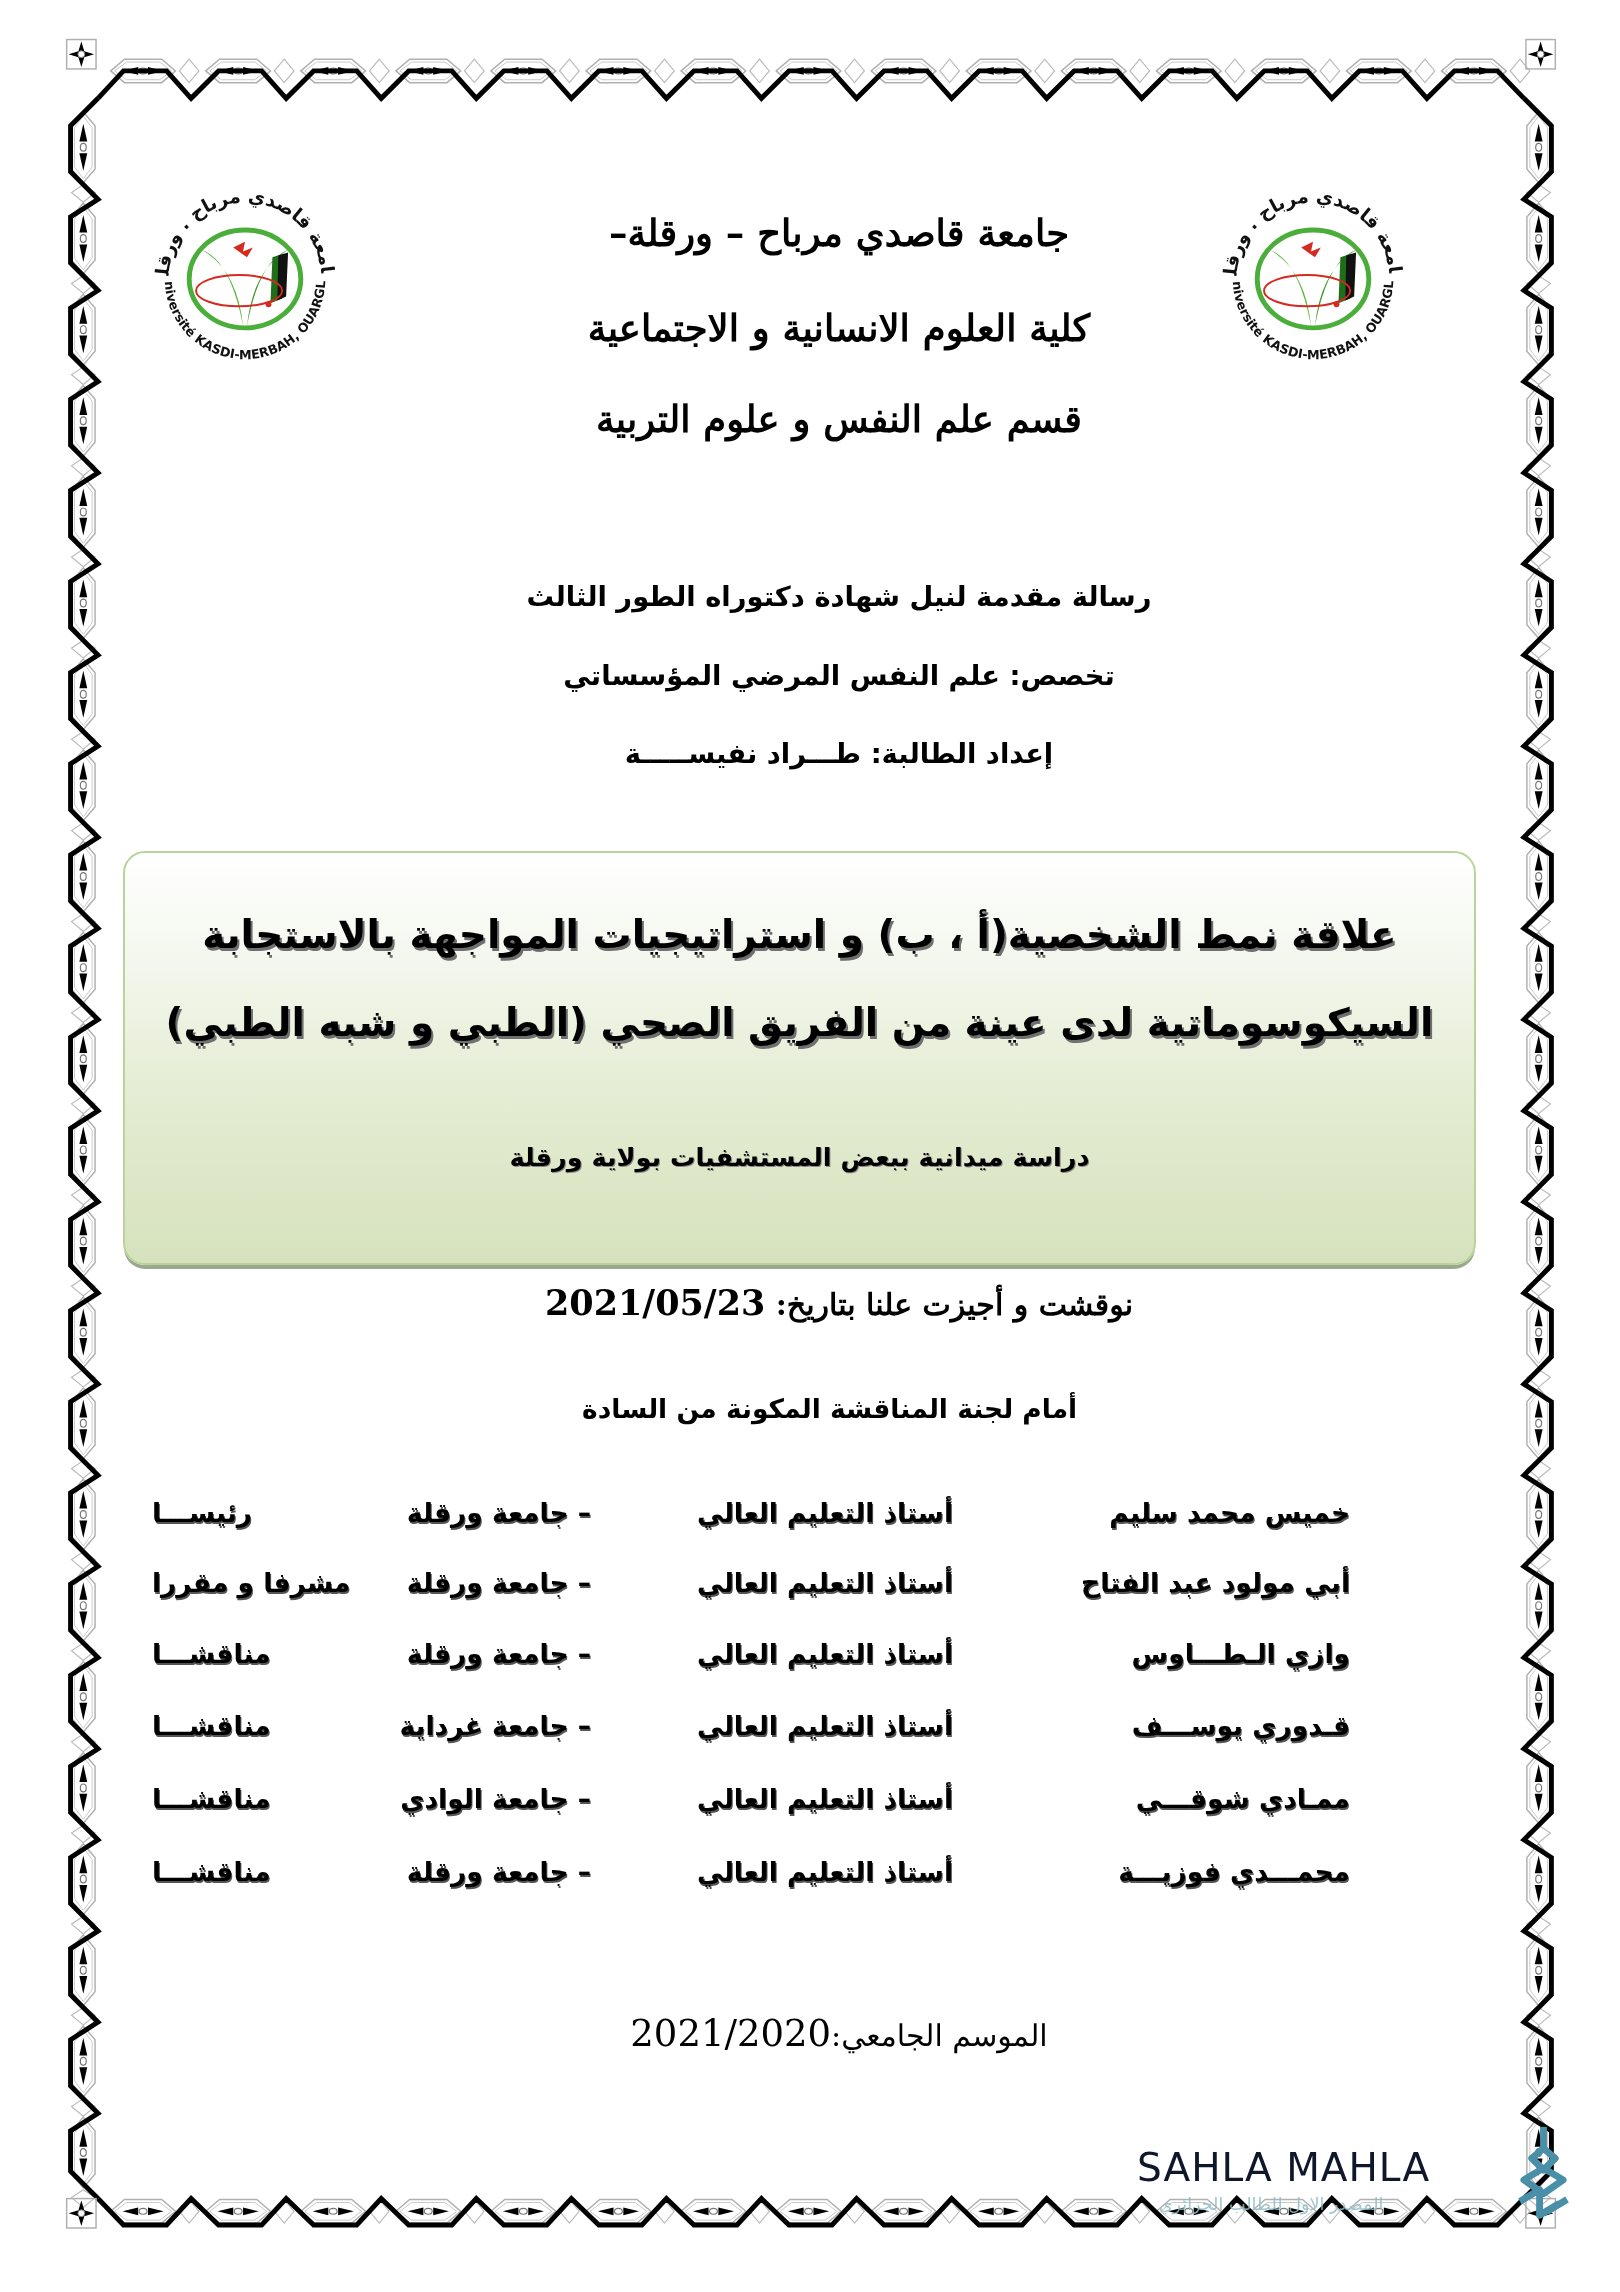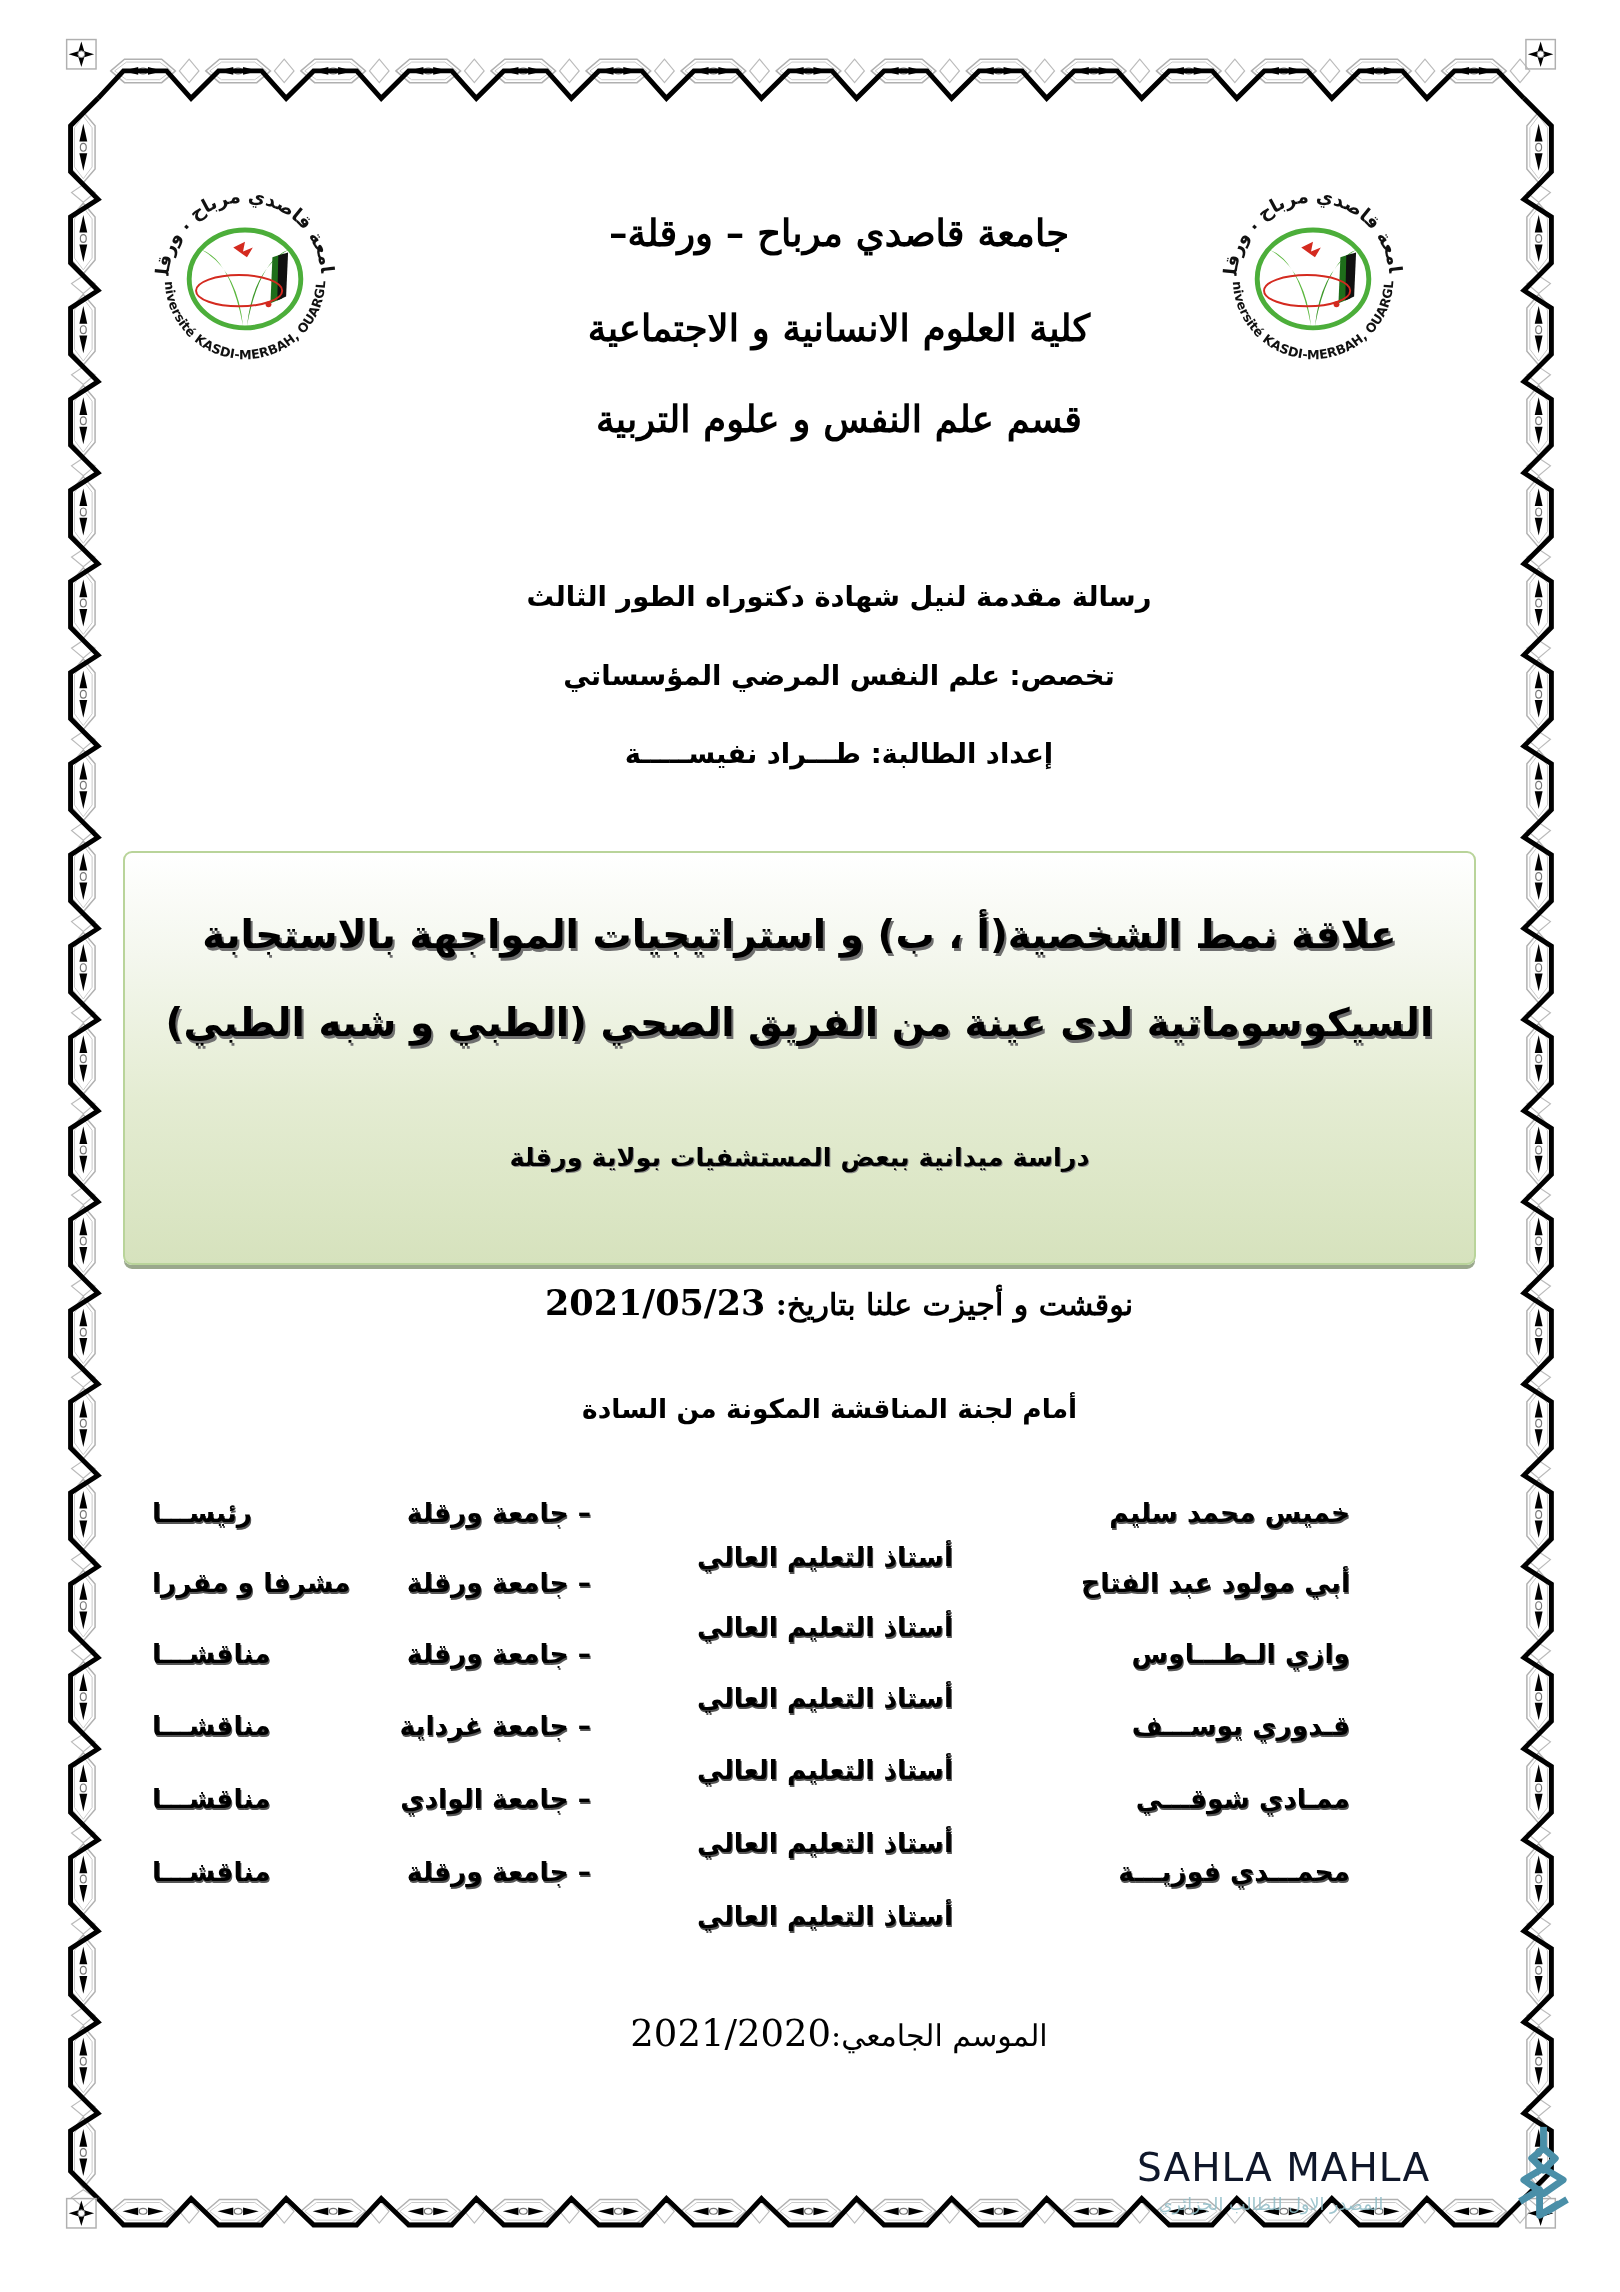--- a/index.html
+++ b/index.html
@@ -17,40 +17,40 @@
   .hdr1 { top: 211px; left: 29px; }
   .hdr2 { top: 306px; left: 29px; }
   .hdr3 { top: 397px; left: 29px; }
 
   .sub { font-family: "DejaVu Sans", sans-serif; font-weight: bold; font-size: 27.4px; }
   .sub1 { top: 581px; left: 29px; }
   .sub2 { top: 660px; left: 29px; }
   .sub3 { top: 738px; left: 29px; }
 
   .box { position: absolute; left: 123px; top: 851px; width: 1353px; height: 414px;
-         border-radius: 9px; border: 2.9px solid #b9d49a;
+         border-radius: 22px; border: 2.9px solid #b9d49a;
          background: linear-gradient(to bottom, #ffffff 0%, #f4f7ee 25%, #e4ecd2 60%, #d6e2bd 100%);
          box-shadow: 0 4.9px 0 -1px #9aa88c; box-sizing: border-box; }
   .box-title { position: absolute; left: 0; width: 100%; text-align: center; direction: rtl; white-space: nowrap;
                font-family: "DejaVu Sans", sans-serif; font-weight: bold; font-size: 39px;
                text-shadow: 2px 2.9px 0 #6f6f6f; letter-spacing: 0px; }
   .box-title.l1 { top: 59px; }
   .box-title.l2 { top: 147px; }
   .box-sub { position: absolute; left: 0; width: 100%; top: 289px; text-align: center; direction: rtl;
              font-family: "DejaVu Sans", sans-serif; font-weight: bold; font-size: 25.5px; text-shadow: 1px 1px 0 #888; }
 
   .defense { top: 1282px; left: 29px; font-family: "DejaVu Serif", serif; font-weight: bold; font-size: 30px; }
   .defense .date { font-size: 35px; }
   .committee-title { top: 1393px; left: 19.6px; font-family: "DejaVu Sans", sans-serif; font-weight: bold; font-size: 26.5px; }
 
   .jury { position: absolute; left: 0; width: 1620px; height: 39px; direction: rtl; font-family: "DejaVu Sans", sans-serif;
           font-weight: bold; font-size: 26.5px; text-shadow: 1px 2px 0 #555; }
   .jury span { position: absolute; top: 4px; white-space: nowrap; }
   .jury .name { right: 270px; }
-  .jury .rank { right: 667px; margin-top: 44px; }
+  .jury .rank { right: 667px; }
   .jury .inst { right: 1029px; }
   .jury .role { left: 152px; direction: rtl; }
 
   .season { top: 2012px; left: 29px; font-family: "DejaVu Serif", serif; font-size: 30px; }
   .season .year { font-weight: normal; font-size: 37px; }
 
   .wm { position: absolute; left: 1137px; top: 2145px; width: 431px; height: 69px; }
   .wm-title { position: absolute; left: 0; top: 0; font-family: "DejaVu Sans", sans-serif; font-size: 39px;
               color: #0f172a; letter-spacing: 1px; white-space: nowrap; }
   .wm-sub { position: absolute; left: 9.8px; top: 49px; font-family: "DejaVu Sans", sans-serif; font-size: 17.6px;

